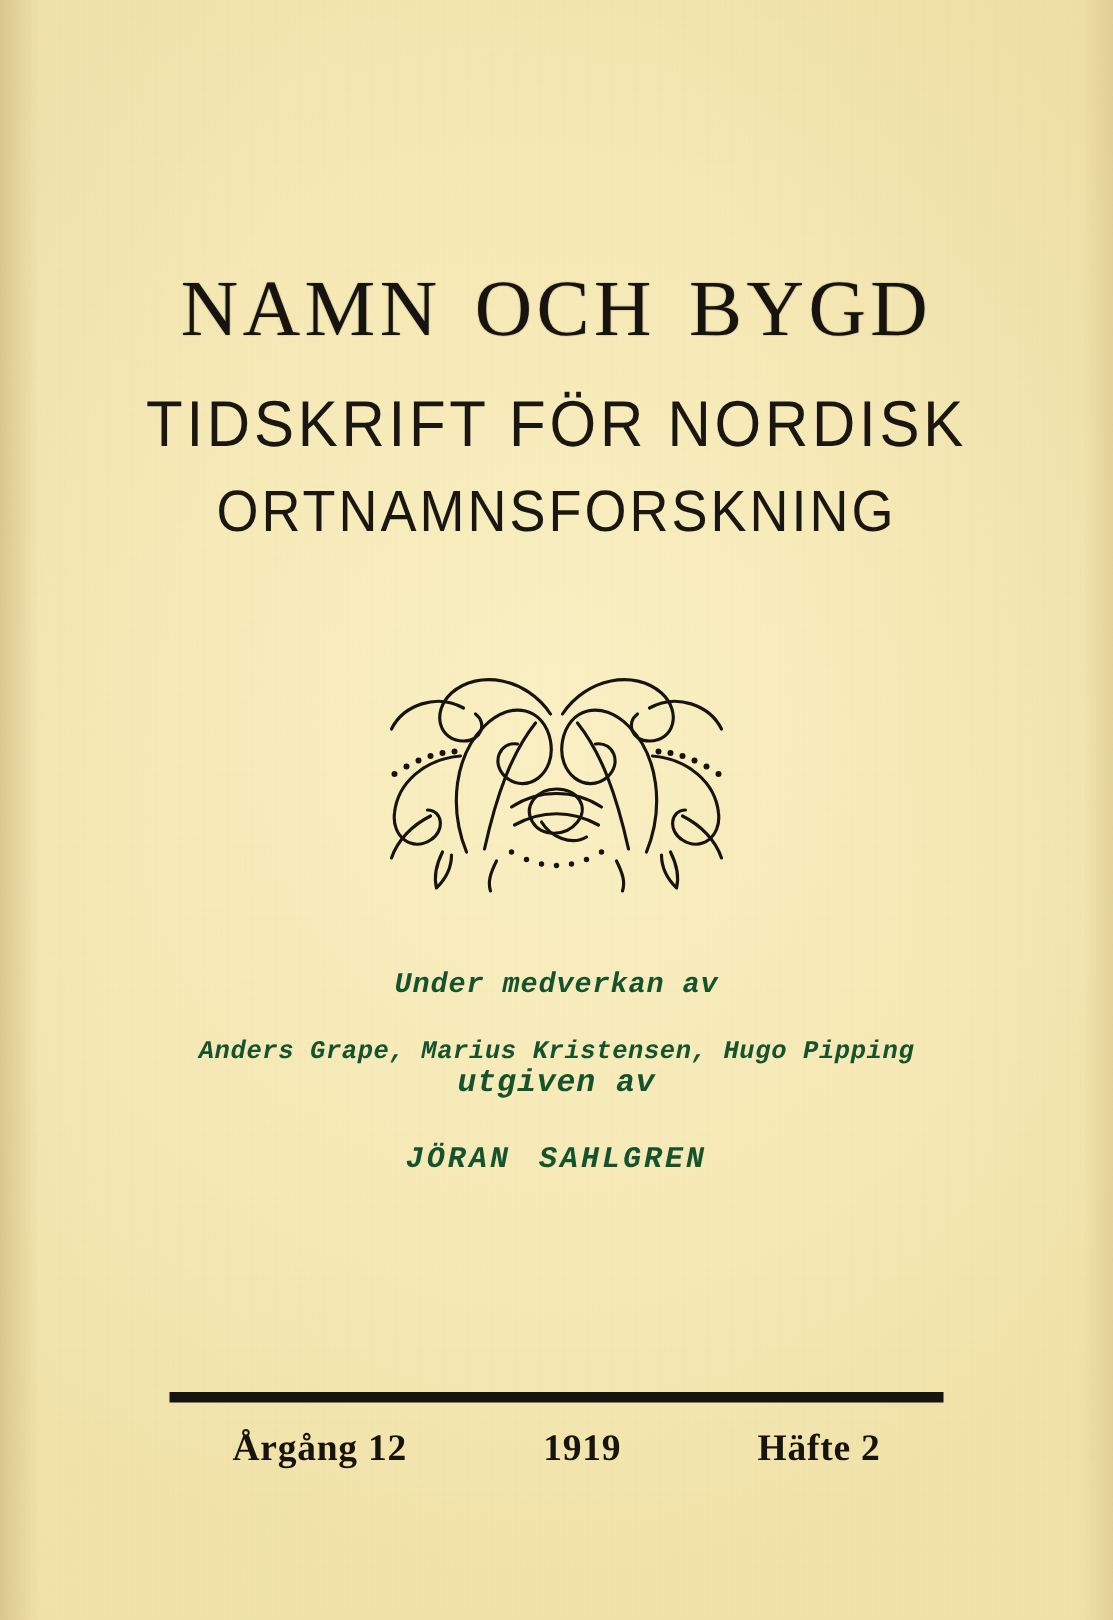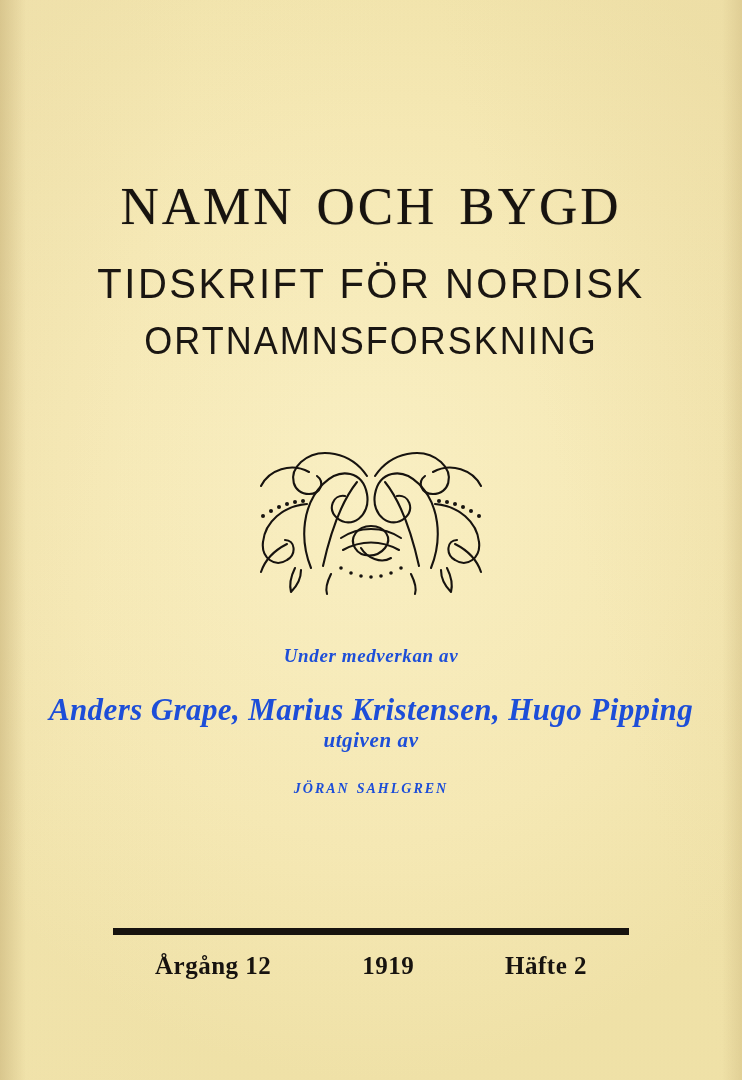--- a/index.html
+++ b/index.html
@@ -113,43 +113,43 @@
 
   
   .credits {
     position: absolute;
     top: 645px;
     left: 0;
     right: 0;
     text-align: center;
   }
   .credit-line {
-    font-family: Liberation Serif, serif;
+    font-family: Liberation Mono, monospace;
     font-style: italic;
-    color: #1d4ed8;
+    color: #14532d;
   }
   .under-medverkan {
     font-size: 19px;
     letter-spacing: .6px;
     font-weight: 700;
   }
   .contributors {
     margin-top: 25px;
-    font-size: 31px;
+    font-size: 17px;
     font-weight: 700;
     letter-spacing: .4px;
   }
   .utgiven {
     font-size: 21px;
     font-weight: 700;
     letter-spacing: .6px;
   }
   .editor {
     margin-top: 22px;
-    font-size: 20px;
+    font-size: 28px;
     font-weight: 700;
     font-variant: small-caps;
     text-transform: lowercase;
     letter-spacing: 2px;
     font-style: italic;
   }
 
   
   .rule {
     position: absolute;

